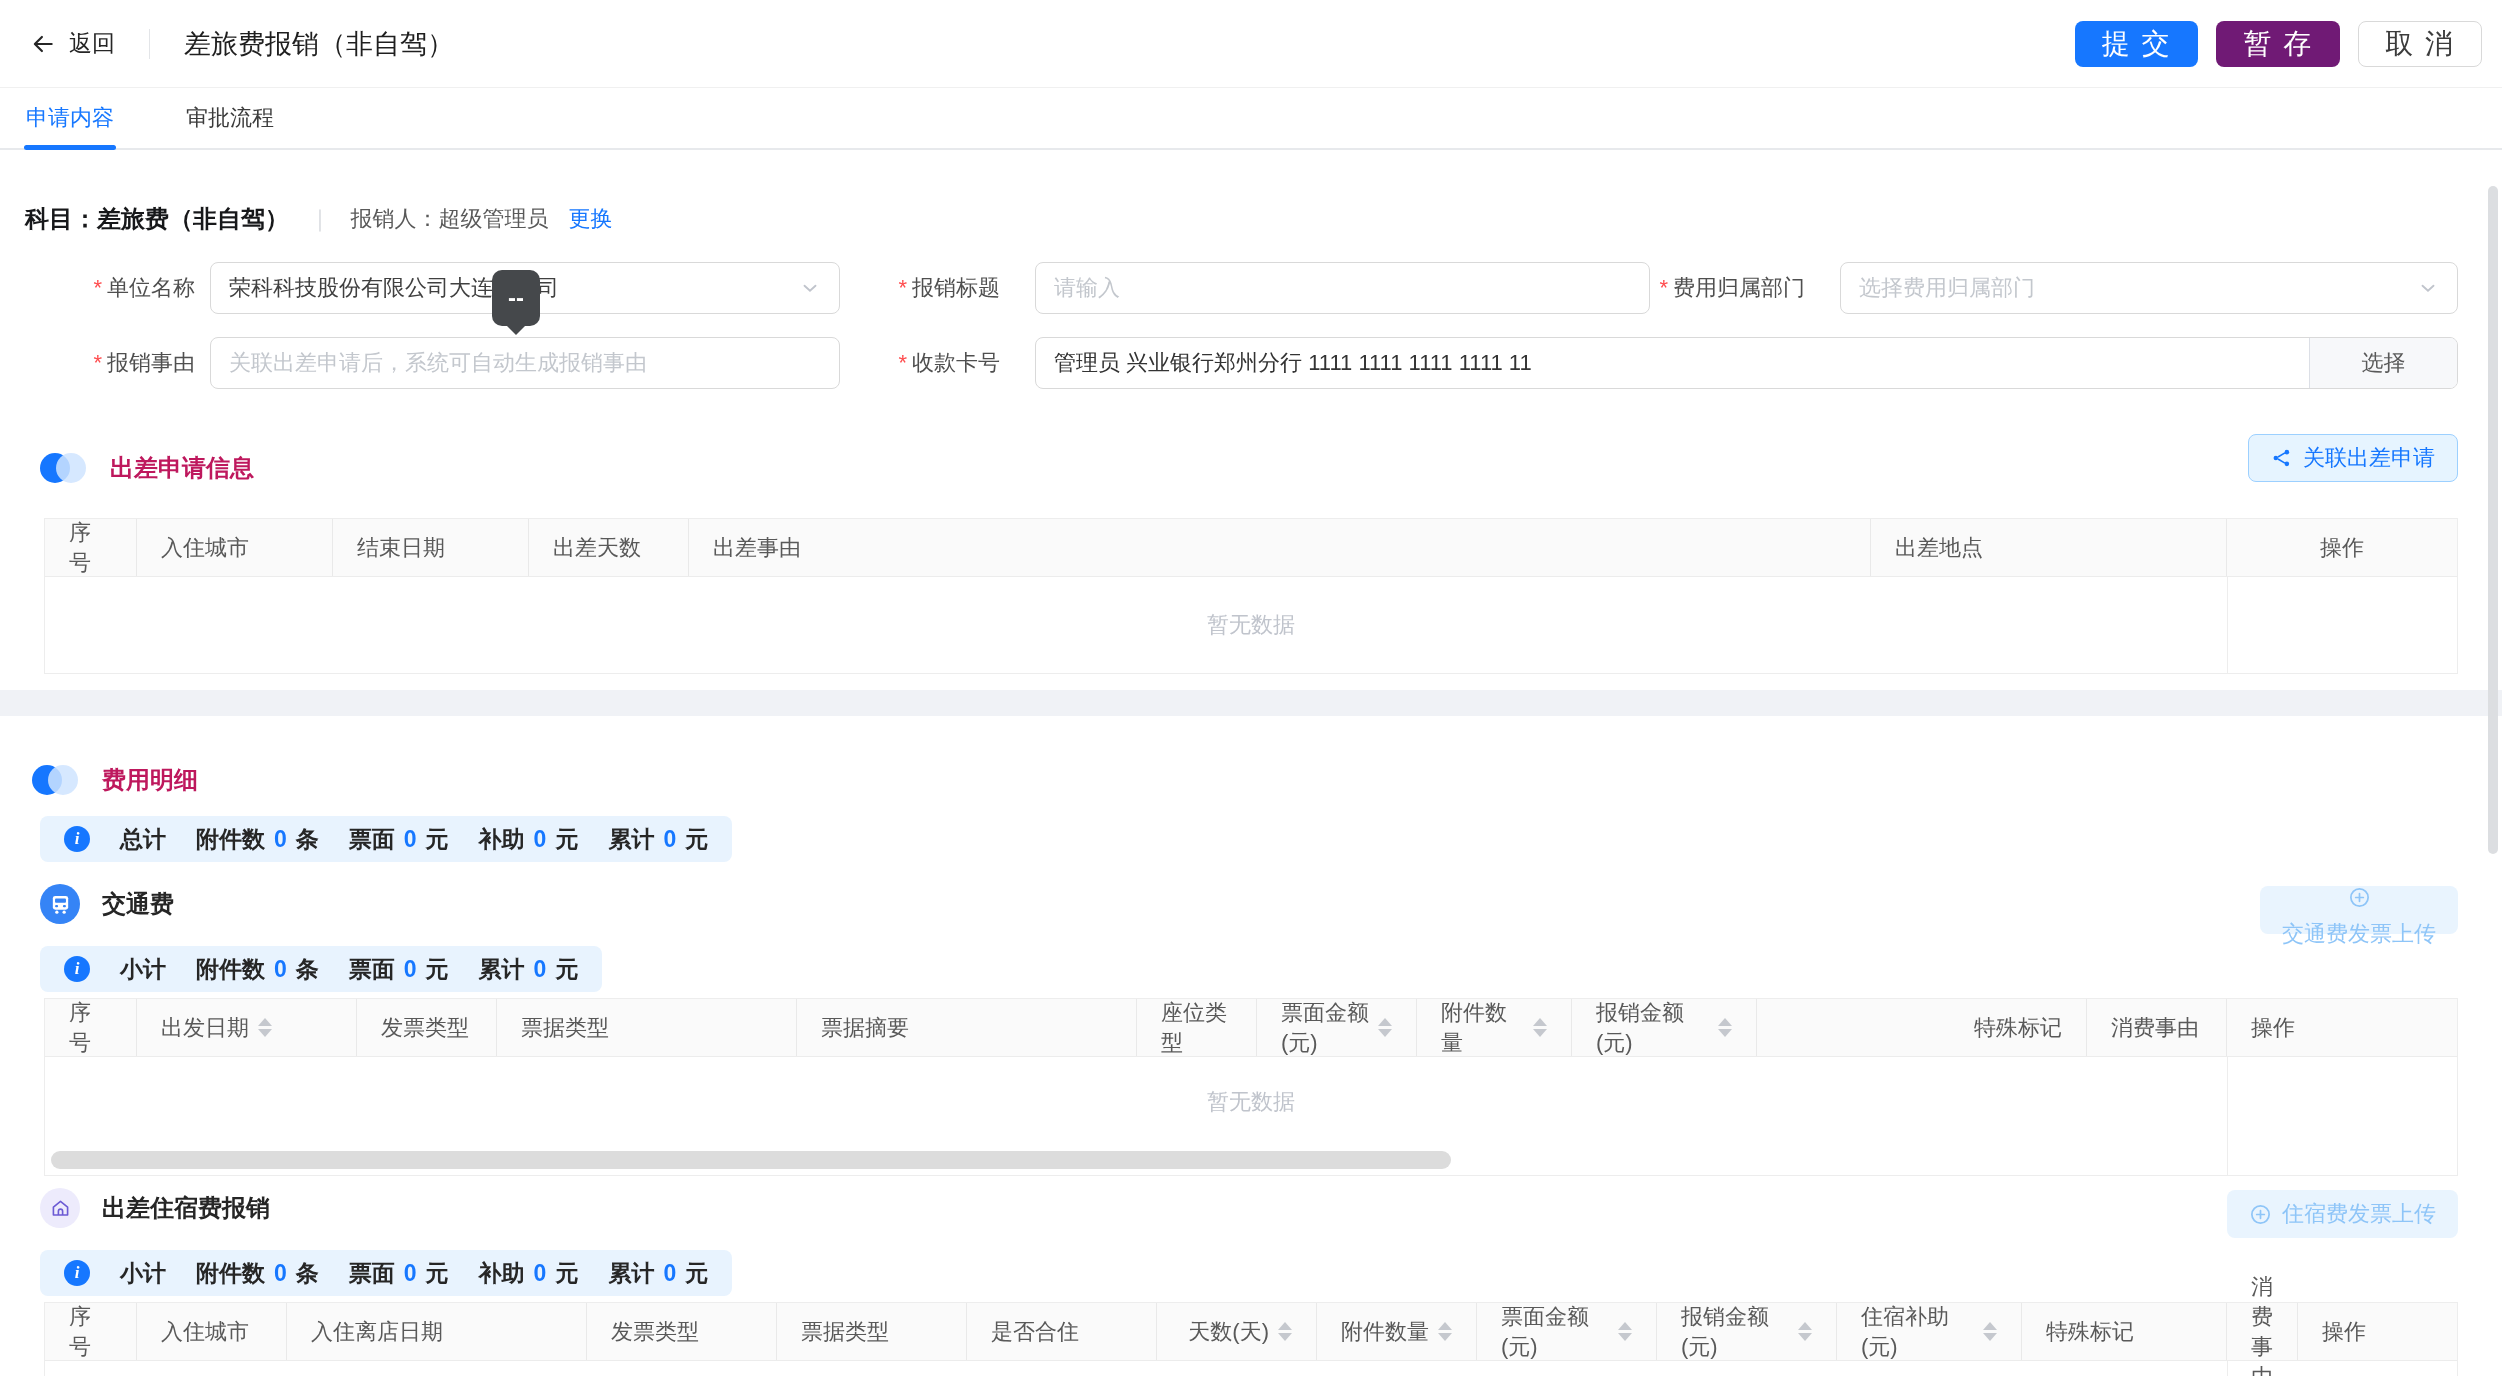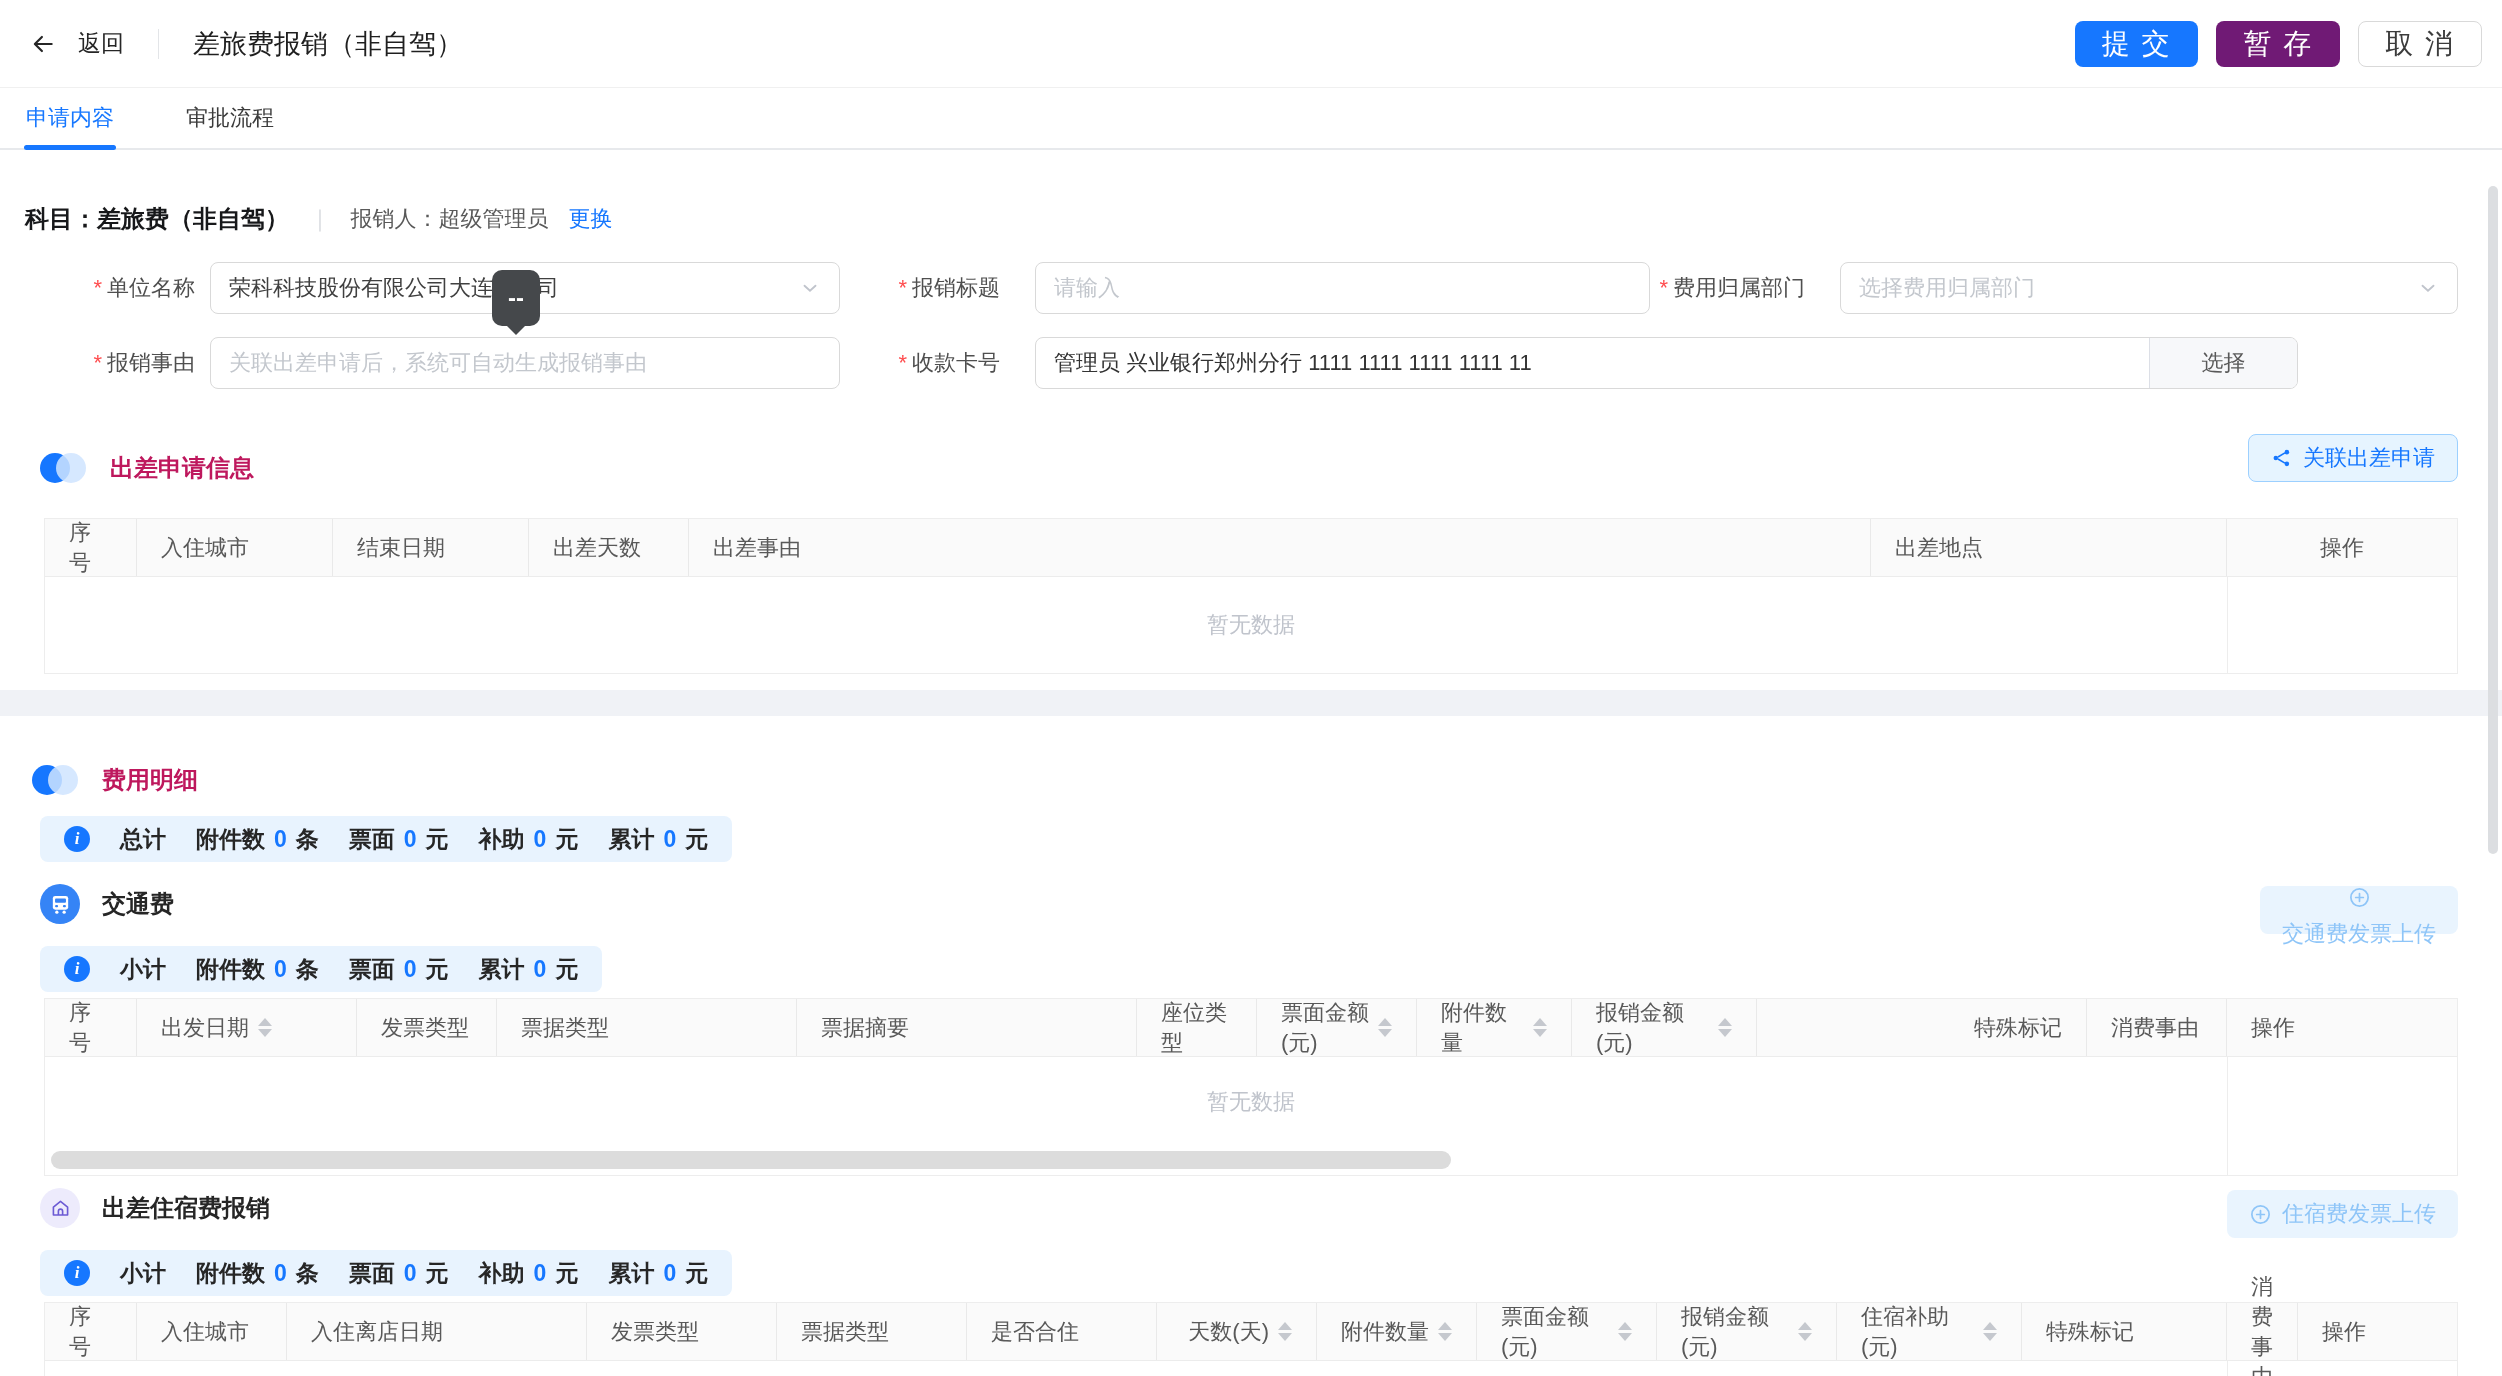--- a/index.html
+++ b/index.html
@@ -4,21 +4,21 @@
 <style>
   * { box-sizing: border-box; margin: 0; padding: 0; }
   html,body { width: 2502px; height: 1376px; }
   body {
     position: relative; overflow: hidden; background: #fff;
     font-family: "Liberation Sans", sans-serif; color: #262626; font-size: 22px;
   }
   
   .topbar { position:absolute; top:0; left:0; width:2502px; height:88px;
     display:flex; align-items:center; padding:0 20px 0 30px; border-bottom:1px solid #f0f0f0; background:#fff; z-index:30;}
-  .back { display:flex; align-items:center; gap:22px; cursor:pointer; font-size:23px; color:#262626;}
+  .back { display:flex; align-items:center; gap:13px; cursor:pointer; font-size:23px; color:#262626;}
   .top-divider { width:1px; height:30px; background:#e3e5e8; margin:0 34px; }
   .page-title { font-size:27px; color:#1f1f1f; font-weight:500; }
   .top-actions { margin-left:auto; display:flex; align-items:center; gap:18px; }
   .btn { height:46px; padding:0 26px; border-radius:8px; font-size:28px; display:inline-flex;
     align-items:center; justify-content:center; cursor:pointer; border:1px solid transparent; letter-spacing:2px;}
   .btn-primary { background:#1677ff; color:#fff; }
   .btn-warning { background:#701a75; color:#fff; }
   .btn-plain { background:#fff; color:#3c3c3c; border-color:#d9d9d9; }
   
   .tabs { position:absolute; top:88px; left:0; width:2502px; height:62px; display:flex; align-items:stretch;
@@ -176,21 +176,21 @@
   <div class="ctrl" style="width:630px;">
     <input placeholder="关联出差申请后，系统可自动生成报销事由" style="">
   </div>
 </div>
 
 <div class="form-item" style="top:337px; left:898px;">
   <div class="flabel" style="width:102px; margin-right:35px;">
     <span class="req">*</span>
     <span>收款卡号</span>
   </div>
-  <div class="ctrl input-group" style="width:1263px;gap:20px;">
+  <div class="ctrl input-group" style="width:1423px;gap:20px;">
     <input readonly="" style="color: rgb(51, 51, 51);" value="管理员 兴业银行郑州分行 1111 1111 1111 1111 11">
     <div class="addon">选择</div>
   </div>
 </div>
 
 <div class="tooltip">--</div>
 
 <div class="sec-head" style="top:452px; left:40px;">
   <span class="dots">
       <i class="d1"></i>

